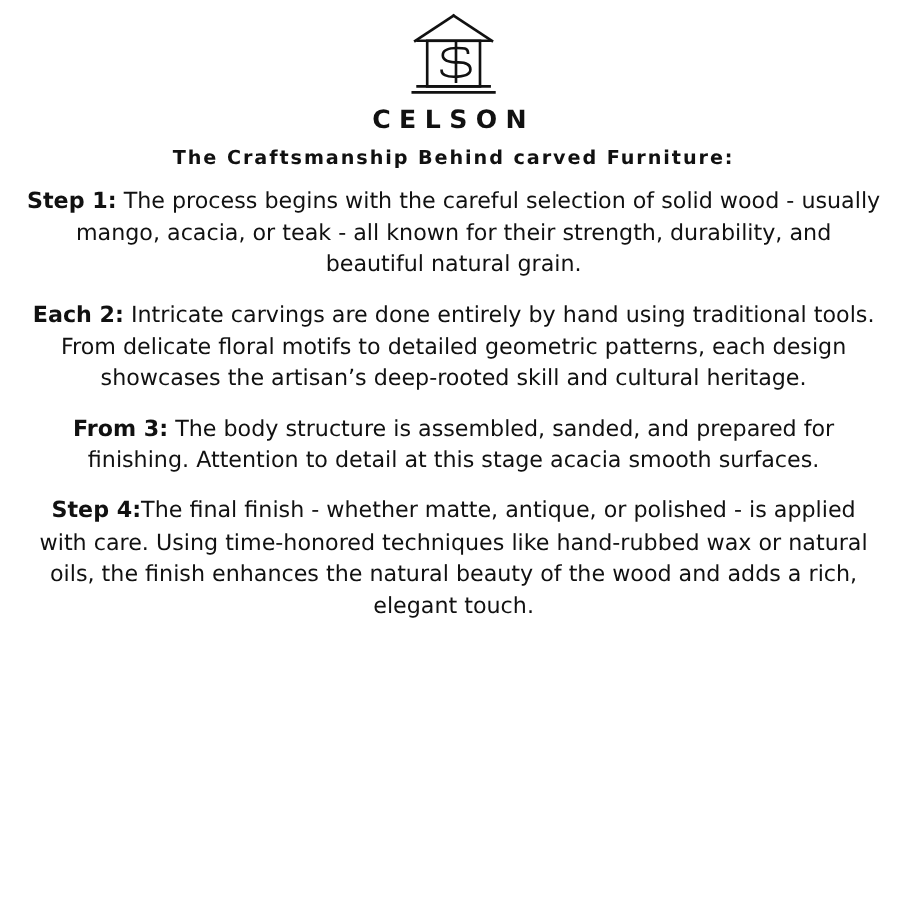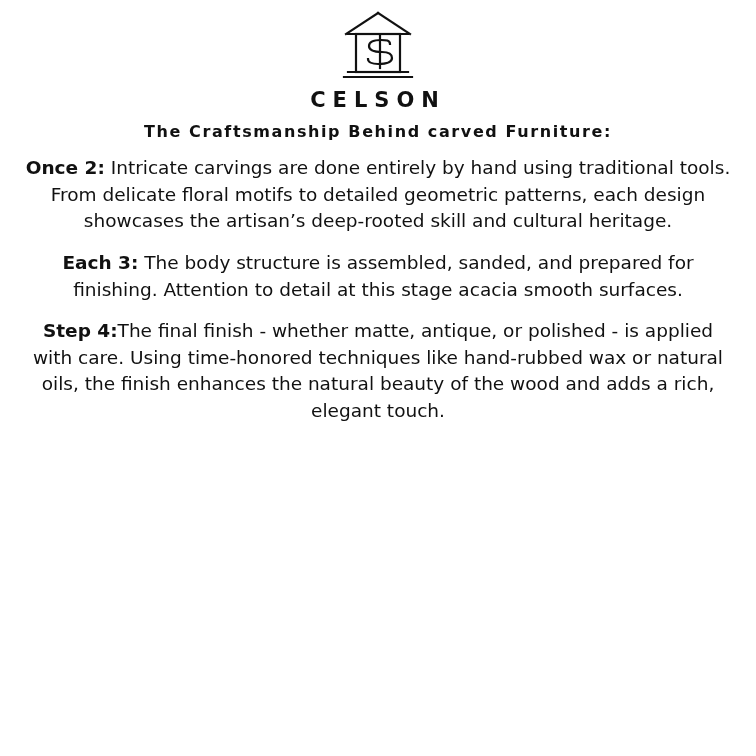--- a/index.html
+++ b/index.html
@@ -81,27 +81,30 @@
         <line x1="50" y1="26" x2="50" y2="58"></line>
       </g>
     </svg>
   </span>
 
   <div class="brand">CELSON</div>
 
   <div class="headline">The Craftsmanship Behind carved Furniture:</div>
 
 
-
   <p class="para">
-    <span class="step-label">Once 2:</span><span> Intricate carvings are done entirely by hand using traditional tools. From delicate floral motifs to detailed geometric patterns, each design showcases the artisan’s deep-rooted skill and cultural heritage.</span>
+    <span class="step-label">Step 1:</span><span> The process begins with the careful selection of solid wood - usually mango, acacia, or teak - all known for their strength, durability, and beautiful natural grain.</span>
   </p>
 
   <p class="para">
-    <span class="step-label">Each 3:</span><span> The body structure is assembled, sanded, and prepared for finishing. Attention to detail at this stage acacia smooth surfaces.</span>
+    <span class="step-label">Each 2:</span><span> Intricate carvings are done entirely by hand using traditional tools. From delicate floral motifs to detailed geometric patterns, each design showcases the artisan’s deep-rooted skill and cultural heritage.</span>
+  </p>
+
+  <p class="para">
+    <span class="step-label">From 3:</span><span> The body structure is assembled, sanded, and prepared for finishing. Attention to detail at this stage acacia smooth surfaces.</span>
   </p>
 
   <p class="para tight">
     <span class="step-label">Step 4:</span><span>The final finish - whether matte, antique, or polished - is applied with care. Using time-honored techniques like hand-rubbed wax or natural oils, the finish enhances the natural beauty of the wood and adds a rich, elegant touch.</span>
   </p>
 
 
 </div>
 
 </body></html>

